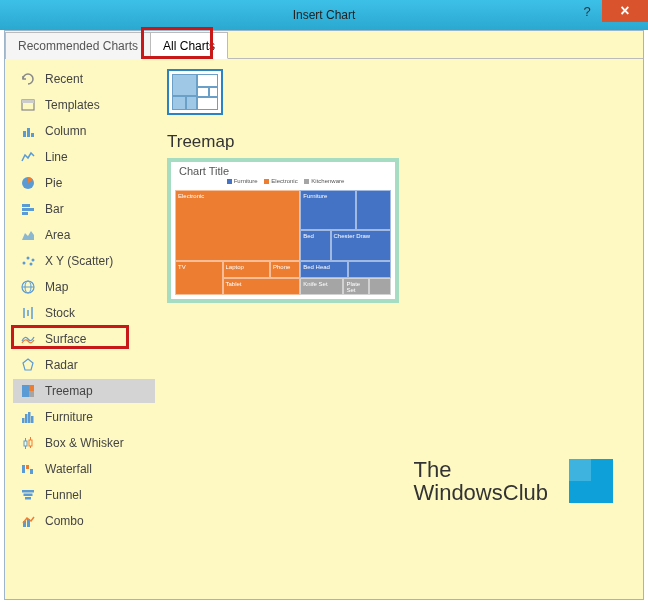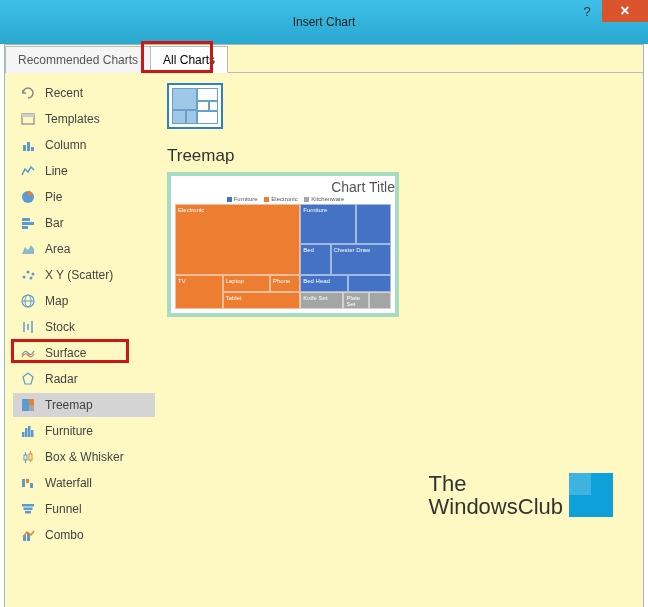--- a/index.html
+++ b/index.html
@@ -6,21 +6,21 @@
     body {
       font-family: "Segoe UI", Tahoma, sans-serif;
       font-size: 12px;
       background: #fff;
       width: 648px;
       height: 607px;
       position: relative;
       overflow: hidden;
     }
     .titlebar {
-      height: 44px;
+      height: 30px;
       background: linear-gradient(#3dc0e8, #2aa8d0);
       display: flex;
       align-items: center;
       position: relative;
       color: #333;
     }
     .titlebar-title {
       position: absolute;
       left: 50%;
       transform: translateX(-50%);
@@ -137,22 +137,22 @@
       margin: 14px 0 6px 0;
     }
     .preview {
       width: 232px;
       height: 145px;
       border: 4px solid #a6dcc2;
       background: #fff;
       position: relative;
     }
     .preview-title {
-      text-align: right;
-      font-size: 14px;
+      text-align: left;
+      font-size: 11px;
       color: #555;
       padding: 3px 0 1px;
       margin-left: 8px;
     }
     .preview-legend {
       text-align: center;
       font-size: 6px;
       color: #555;
       padding-bottom: 3px;
     }
@@ -188,21 +188,21 @@
     }
     .watermark {
       position: absolute;
       right: 30px;
       bottom: 55px;
       font-size: 22px;
       color: #333;
       line-height: 1.05;
       display: flex;
       align-items: center;
-      gap: 6px;
+      gap: 21px;
     }
     .watermark .wm-logo {
       width: 44px; height: 44px;
       background: #0ea0d8;
       display: inline-block;
       position: relative;
     }
     .watermark .wm-logo::before {
       content: "";
       position: absolute; top:0; left:0; width:50%; height:50%;

